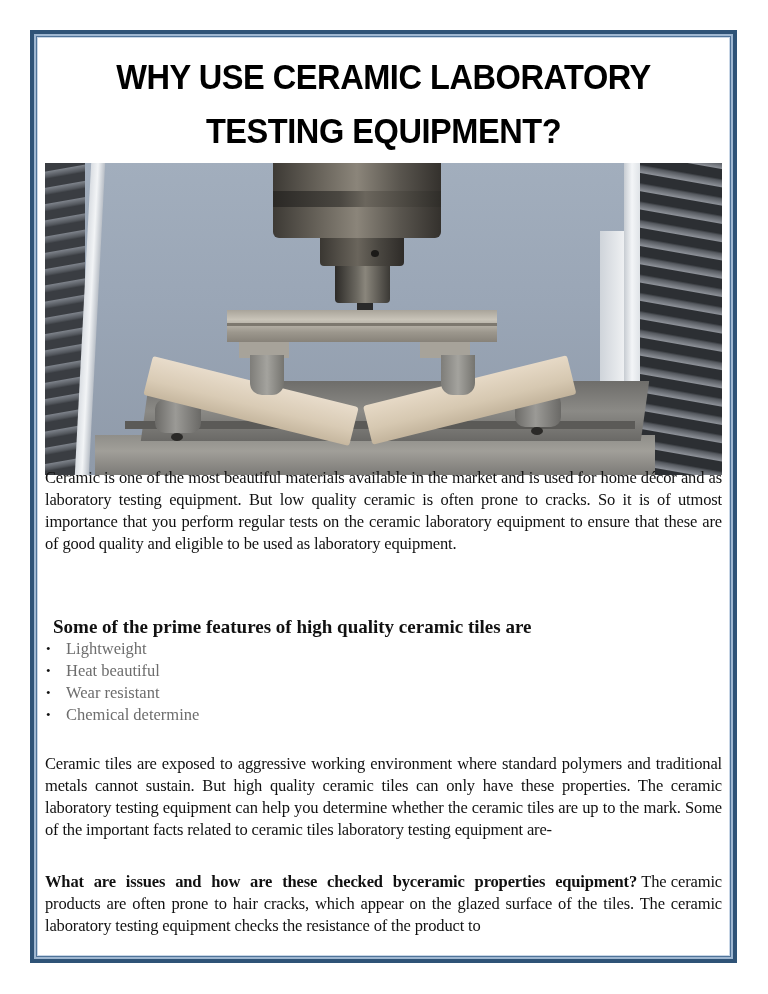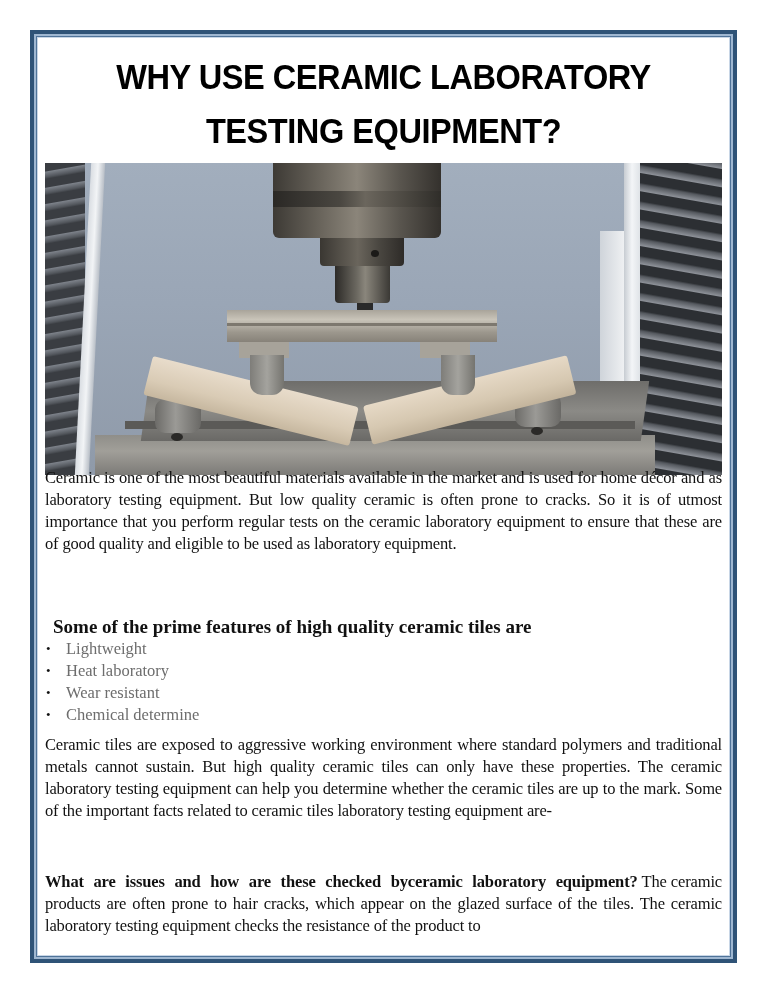--- a/index.html
+++ b/index.html
@@ -96,21 +96,21 @@
       font-family: "Liberation Serif", serif;
       font-size: 16.5px; line-height: 22px; color: #111;
       text-align: justify;
       letter-spacing: -0.15px;
     }
     .p1 { top: 467px; }
     .features-heading { position: absolute; left: 45px; top: 616px; font-weight: bold; font-size: 19px; line-height: 22px; color: #111; margin-left: 8px; }
     .features-list { position: absolute; left: 45px; top: 638px; margin: 0; padding: 0; list-style: none; }
     .features-list li { position: relative; padding-left: 21px; font-size: 16.5px; line-height: 22px; color: #6d6d6d; }
     .features-list .bullet { position: absolute; left: 1px; top: 0; color: #111; font-size: 13px; }
-    .p2 { top: 734px; }
+    .p2 { top: 753px; }
     .p3 { top: 871px; }
     .p3 .q { font-weight: bold; word-spacing: 5.5px; }
   </style>
 </head>
 <body>
 
 <div class="frame-outer"></div>
 <div class="frame-gap"></div>
 <div class="frame-inner"></div>
 
@@ -150,23 +150,23 @@
   <div class="shape clamp-r"></div>
   <div class="shape nose-l"></div>
   <div class="shape nose-r"></div>
 </div>
 
 <p class="body-text p1" style="margin:0;">Ceramic is one of the most beautiful materials available in the market and is used for home décor and as laboratory testing equipment. But low quality ceramic is often prone to cracks. So it is of utmost importance that you perform regular tests on the ceramic laboratory equipment to ensure that these are of good quality and eligible to be used as laboratory equipment.</p>
 
 <div class="features-heading">Some of the prime features of high quality ceramic tiles are</div>
 <ul class="features-list">
   <li><span class="bullet">•</span><span>Lightweight</span></li>
-  <li><span class="bullet">•</span><span>Heat laboratory</span></li>
+  <li><span class="bullet">•</span><span>Heat beautiful</span></li>
   <li><span class="bullet">•</span><span>Wear resistant</span></li>
   <li><span class="bullet">•</span><span>Chemical determine</span></li>
 </ul>
 
 <p class="body-text p2" style="margin:0;">Ceramic tiles are exposed to aggressive working environment where standard polymers and traditional metals cannot sustain. But high quality ceramic tiles can only have these properties. The ceramic laboratory testing equipment can help you determine whether the ceramic tiles are up to the mark. Some of the important facts related to ceramic tiles laboratory testing equipment are-</p>
 
 <p class="body-text p3" style="margin:0;">
-  <span class="q">What are issues and how are these checked byceramic laboratory equipment?</span>
+  <span class="q">What are issues and how are these checked byceramic properties equipment?</span>
   <span>The ceramic products are often prone to hair cracks, which appear on the glazed surface of the tiles. The ceramic laboratory testing equipment checks the resistance of the product to</span>
 </p>
 
 </body></html>

